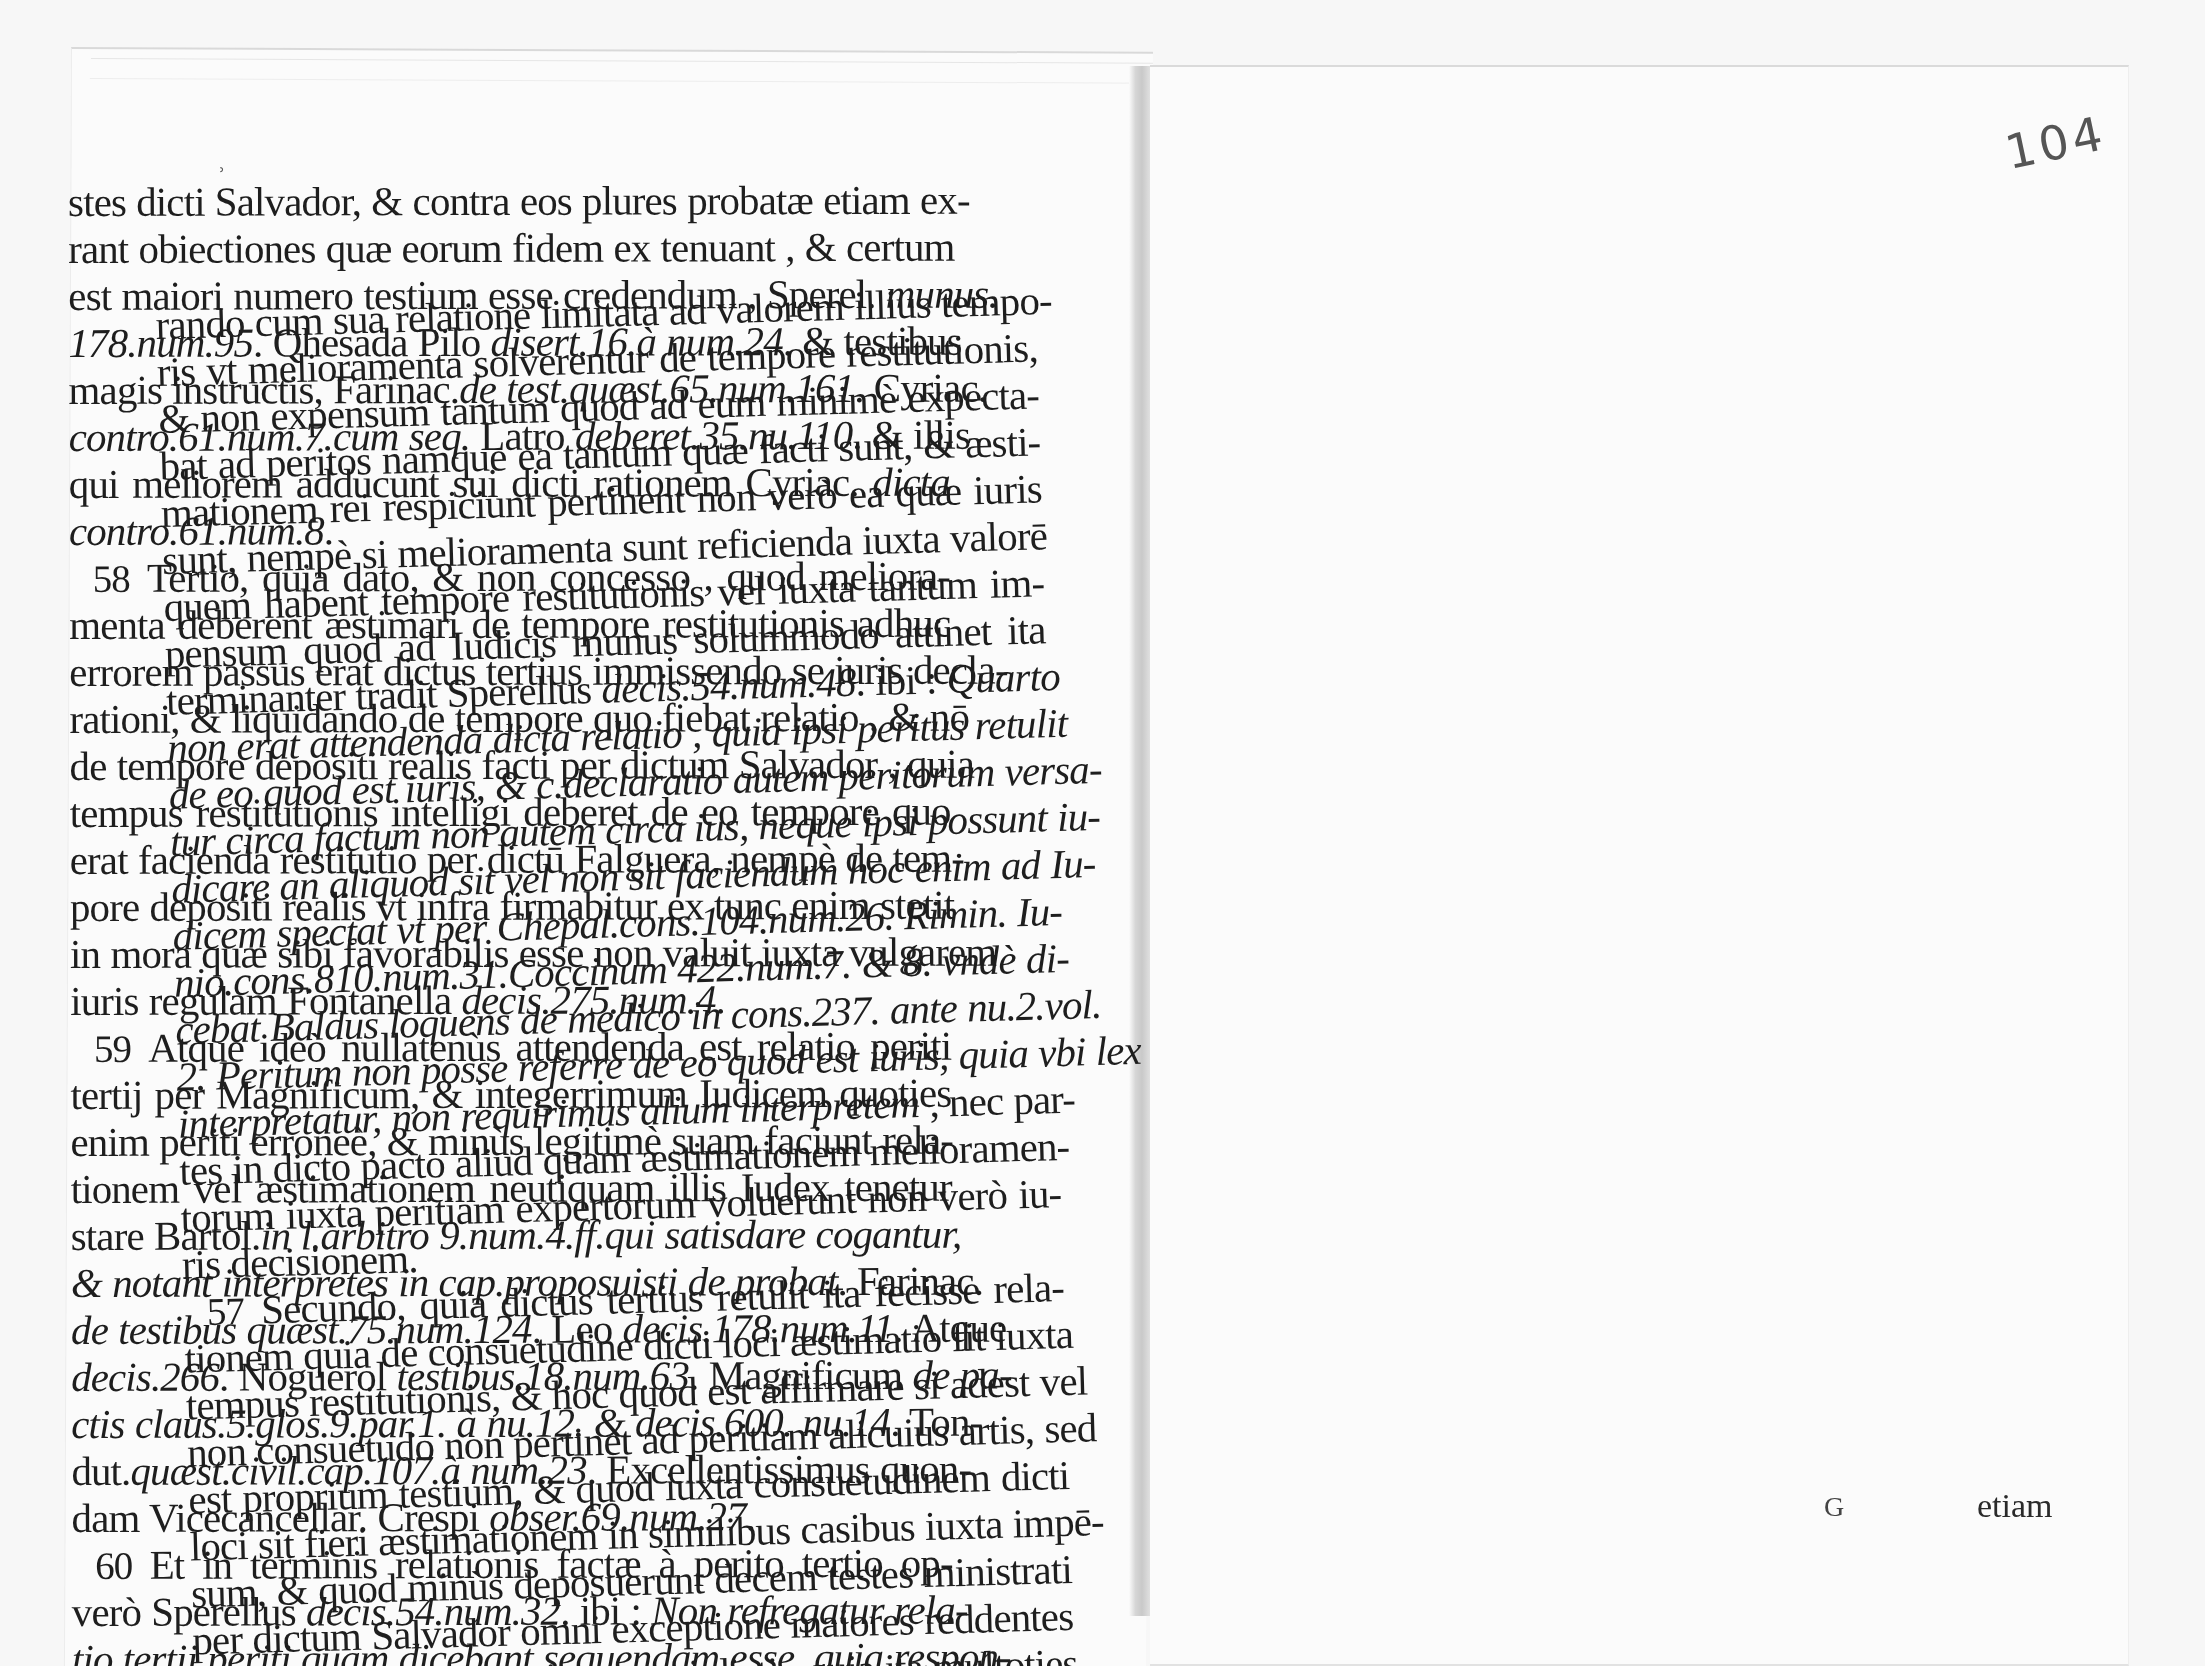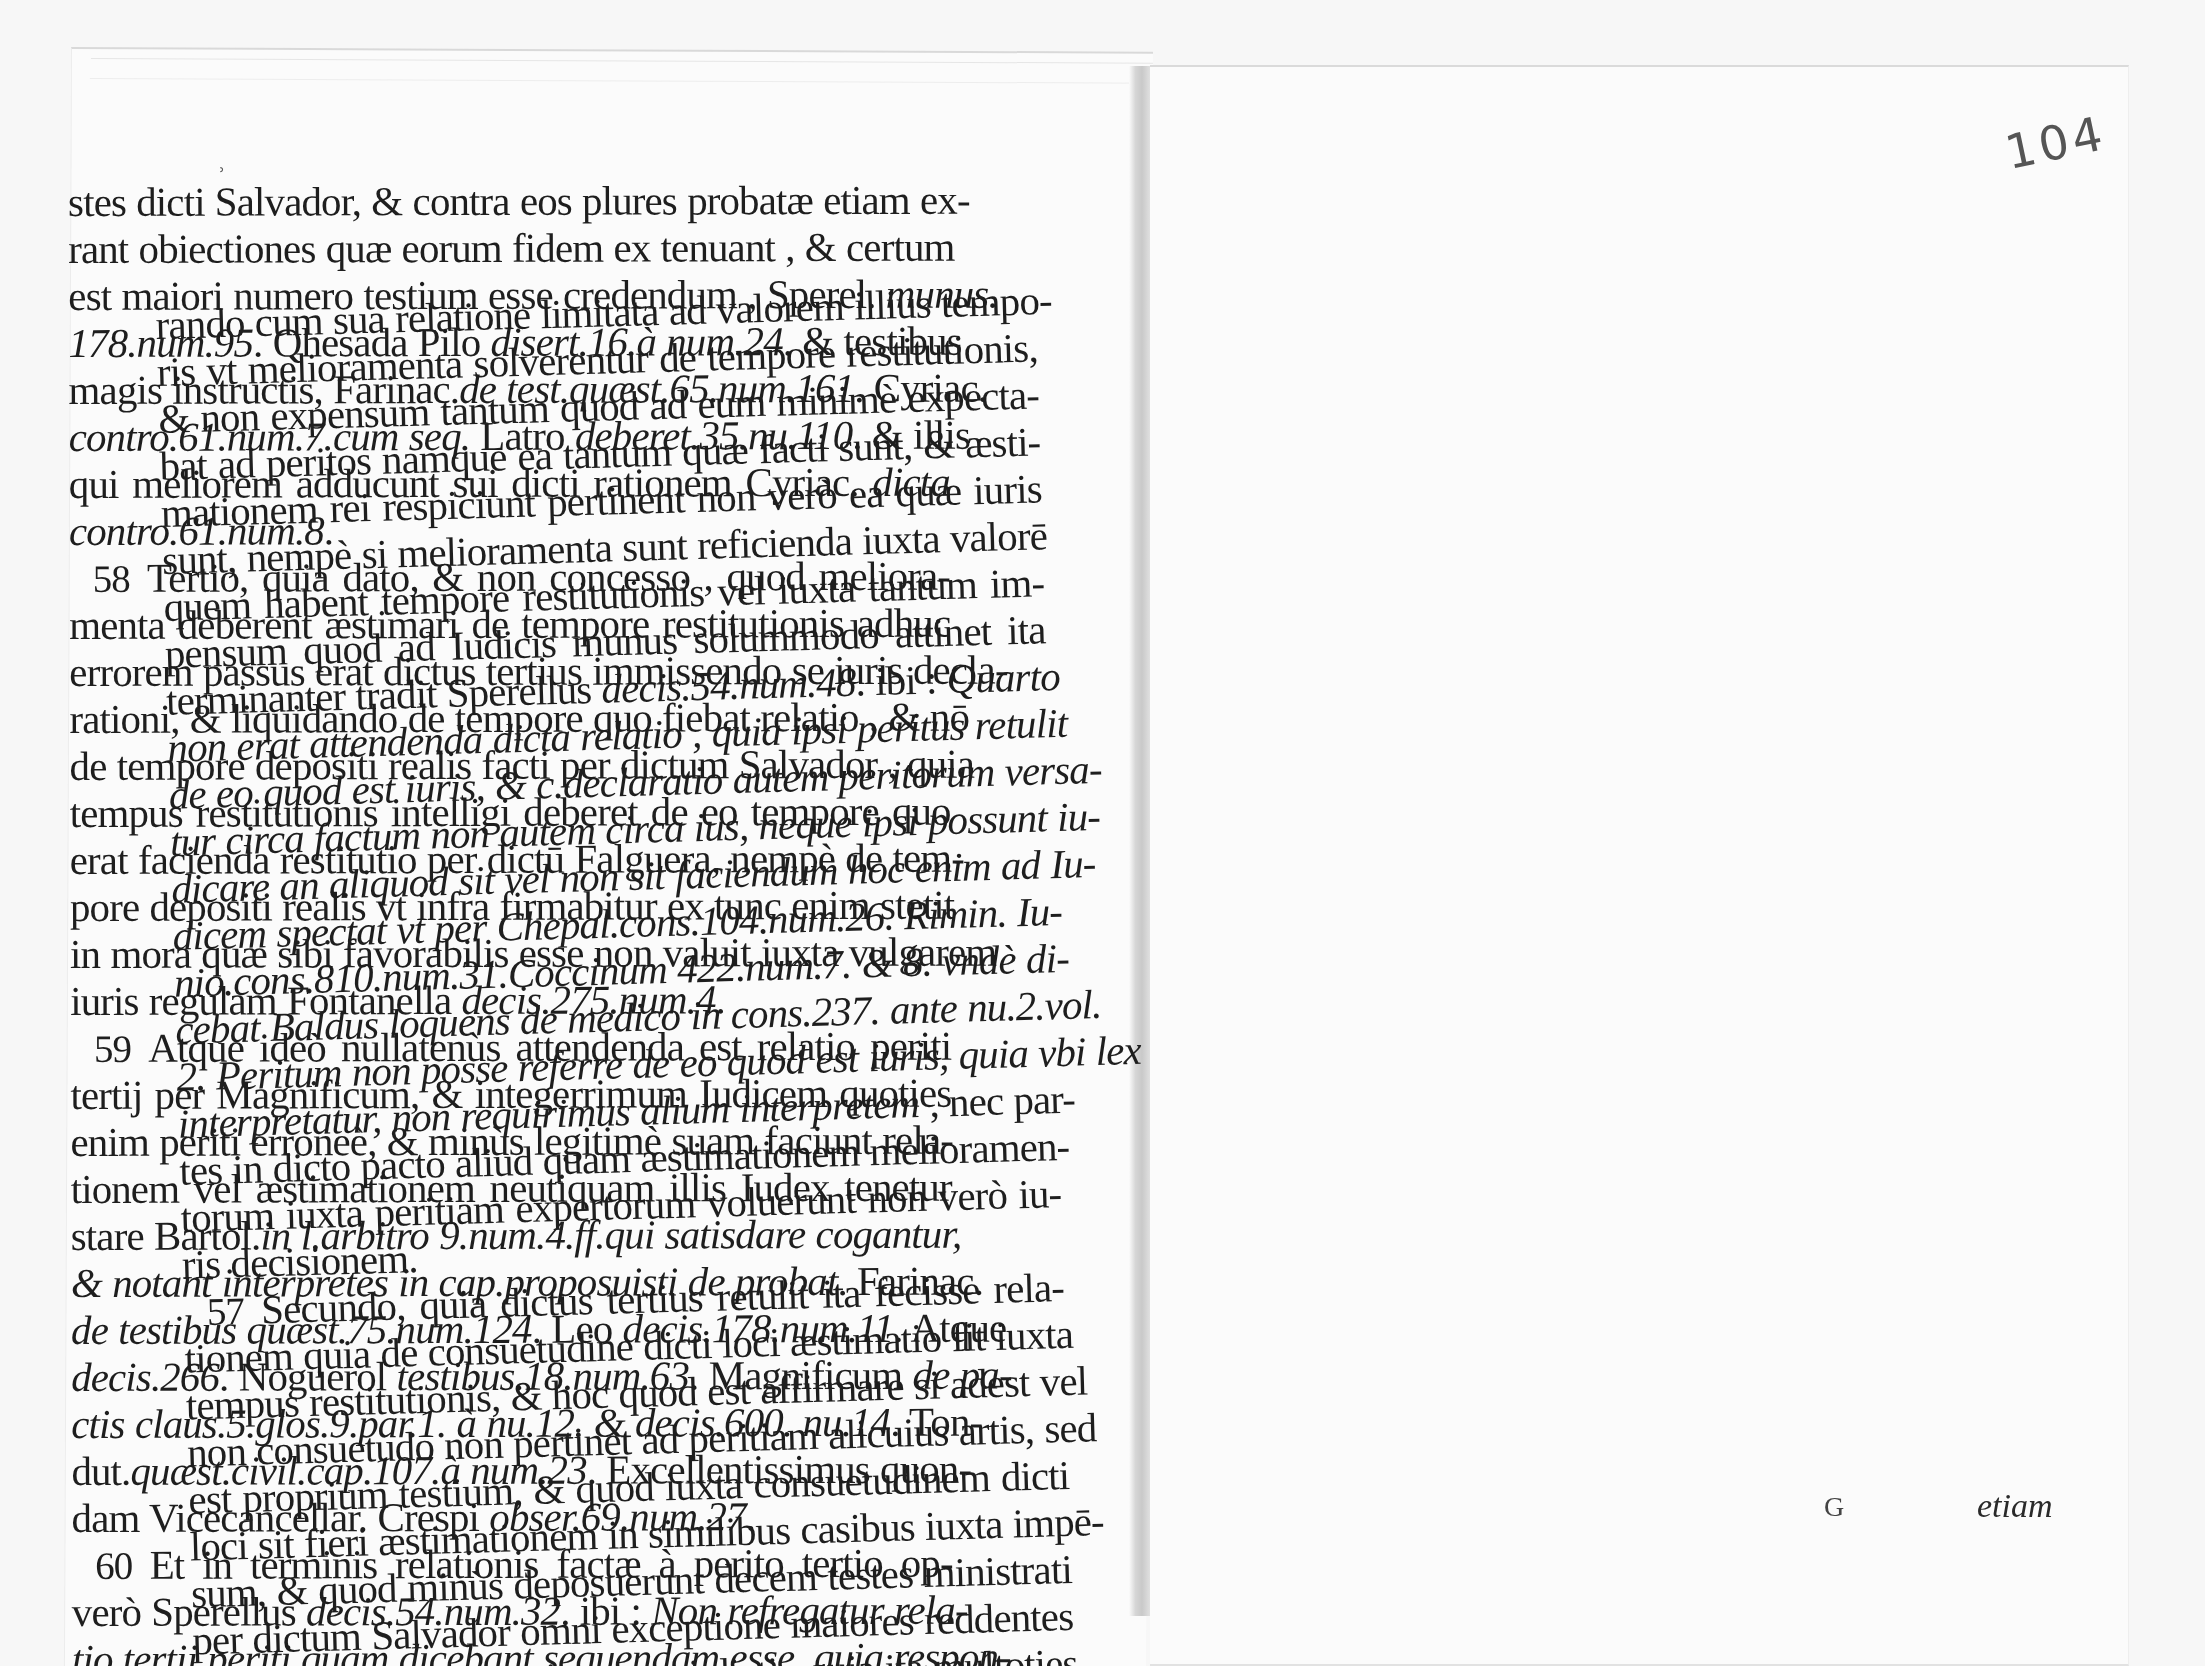--- a/index.html
+++ b/index.html
@@ -75,21 +75,21 @@
       font-size: 47px; color: #555;
       transform: rotate(-12deg);
       letter-spacing: 3.8px;
     }
     #signature-mark {
       position: absolute; left: 1824px; top: 1491px;
       font-size: 28px; color: #444;
     }
     #catchword {
       position: absolute; left: 1977px; top: 1487px;
-      font-size: 34px; font-style: italic; color: #2a2a2a;
+      font-size: 34px; color: #2a2a2a;
     }
     #stray-mark {
       position: absolute; left: 217px; top: 148px;
       font-size: 28px; color: #555;
     }
   </style>
 </head>
 <body>
 
 <div class="page" id="left-page">

